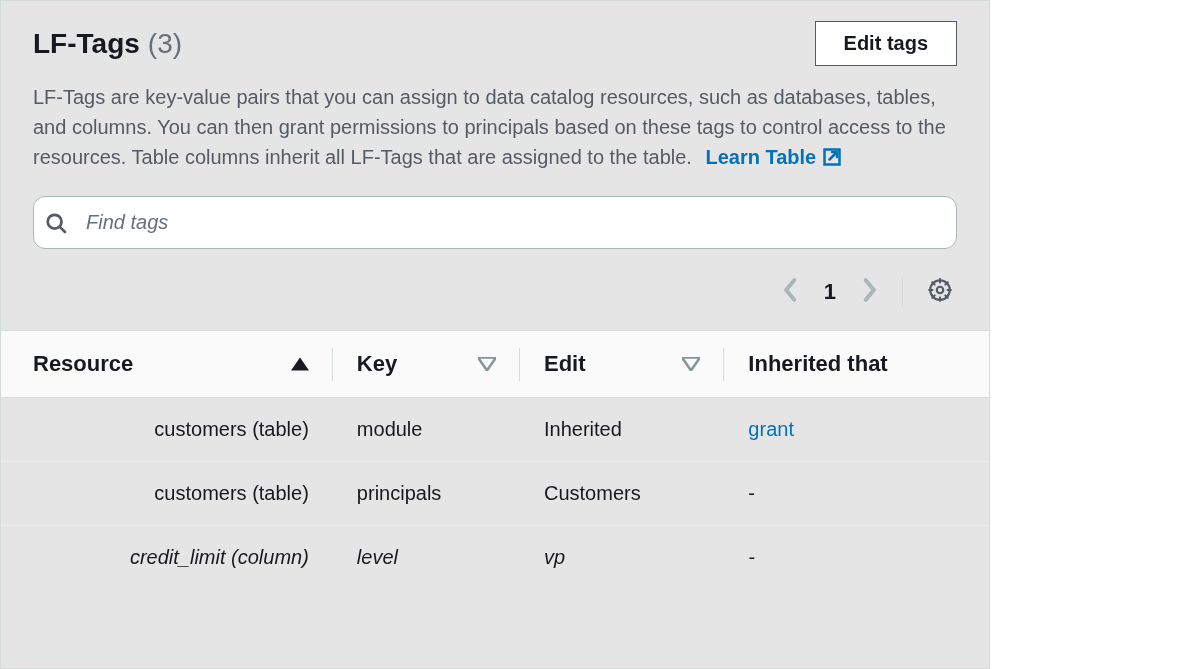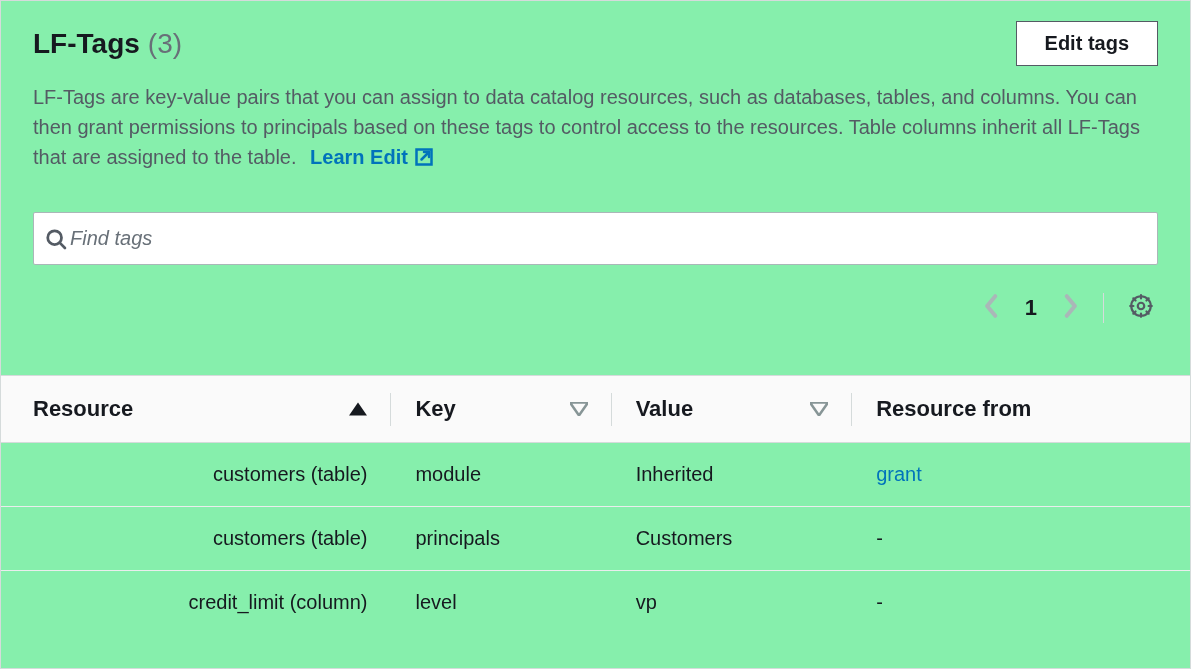--- a/index.html
+++ b/index.html
@@ -9,22 +9,22 @@
     }
     body {
       font-family: "Amazon Ember", "Helvetica Neue", Arial, sans-serif;
       background: #ffffff;
       color: #16191f;
       font-size: 14px;
     }
     .panel {
       border: 1px solid #d5dbdb;
       box-shadow: 0 1px 1px rgba(0,0,0,0.05);
-      background: #86efac;
-      width: 1191px;
+      background: #e5e5e5;
+      width: 990px;
       height: 669px;
       display: flex;
       flex-direction: column;
     }
     .panel-header {
       padding: 20px 32px 0 32px;
     }
     .title-row {
       display: flex;
       justify-content: space-between;
@@ -50,21 +50,21 @@
       font-size: 20px;
       font-weight: 700;
       padding: 10px 28px;
       border-radius: 0;
       cursor: pointer;
     }
     .description {
       font-size: 20px;
       line-height: 1.5;
       color: #545b64;
-      margin-bottom: 40px;
+      margin-bottom: 24px;
     }
     .learn-more {
       color: #0073bb;
       font-weight: 700;
       text-decoration: none;
       display: inline-flex;
       align-items: center;
       gap: 6px;
       margin-left: 8px;
     }
@@ -78,25 +78,25 @@
     .search-icon-wrap {
       position: absolute;
       left: 12px;
       top: 50%;
       transform: translateY(-50%);
       color: #545b64;
       display: flex;
     }
     .search-input {
       width: 100%;
-      padding: 14px 14px 14px 36px;
+      padding: 14px 14px 14px 52px;
       font-size: 20px;
       font-style: italic;
       border: 1px solid #aab7b8;
-      border-radius: 2px;
+      border-radius: 12px;
       color: #16191f;
     }
     .search-input::placeholder {
       color: #687078;
       font-style: italic;
     }
     .pagination-row {
       display: flex;
       justify-content: flex-end;
       align-items: center;
@@ -130,21 +130,20 @@
       background: none;
       border: none;
       cursor: pointer;
       color: #545b64;
       display: flex;
       padding: 4px;
     }
     .table {
       width: 100%;
       border-collapse: collapse;
-      margin-top: 29px;
     }
     .table thead th {
       text-align: left;
       font-size: 22px;
       font-weight: 700;
       color: #16191f;
       padding: 20px 24px;
       border-top: 1px solid #d5dbdb;
       border-bottom: 1px solid #d5dbdb;
       background: #fafafa;
@@ -175,20 +174,21 @@
       color: #16191f;
       padding: 20px 24px;
       border-bottom: 1px solid #eaeded;
     }
     .table tbody td:first-child {
       padding-left: 32px;
       text-align: right;
     }
     .table tbody tr:last-child td {
       border-bottom: none;
+      font-style: italic;
     }
     .link-text {
       color: #0073bb;
       text-decoration: none;
     }
   </style>
 </head>
 <body>
 
 <div class="panel">
@@ -199,21 +199,21 @@
       <h1 class="title">
         <span>LF-Tags</span>
         <span class="title-count">(3)</span>
       </h1>
       <button class="edit-button">Edit tags</button>
     </div>
 
     <p class="description">
       <span>LF-Tags are key-value pairs that you can assign to data catalog resources, such as databases, tables, and columns. You can then grant permissions to principals based on these tags to control access to the resources. Table columns inherit all LF-Tags that are assigned to the table.</span>
       <a href="#" class="learn-more">
-        <span>Learn Edit</span>
+        <span>Learn Table</span>
         <span class="external-icon">
           <svg width="20" height="20" viewBox="0 0 16 16" fill="none" stroke="#0073bb" stroke-width="2">
             <rect x="2" y="2" width="12" height="12"></rect>
             <path d="M6 10 L12 4" stroke-linecap="round"></path>
             <path d="M8 4 L12 4 L12 8" stroke-linecap="round" stroke-linejoin="round"></path>
           </svg>
         </span>
       </a>
     </p>
 
@@ -279,32 +279,32 @@
             <span class="sort-icon">
               <svg width="18" height="14" viewBox="0 0 14 10">
                   <path d="M7 10 L14 0 L0 0 Z" fill="none" stroke="#879596" stroke-width="2" stroke-linejoin="round"></path>
                 </svg>
             </span>
           </div>
           <span class="th-divider"></span>
         </th>
         <th>
           <div class="th-inner">
-            <span>Value</span>
+            <span>Edit</span>
             <span class="sort-icon">
               <svg width="18" height="14" viewBox="0 0 14 10">
                   <path d="M7 10 L14 0 L0 0 Z" fill="none" stroke="#879596" stroke-width="2" stroke-linejoin="round"></path>
                 </svg>
             </span>
           </div>
           <span class="th-divider"></span>
         </th>
         <th>
           <div class="th-inner">
-            <span>Resource from</span>
+            <span>Inherited that</span>
           </div>
         </th>
       </tr>
     </thead>
     <tbody>
       <tr>
         <td>customers (table)</td>
         <td>module</td>
         <td>Inherited</td>
         <td>

